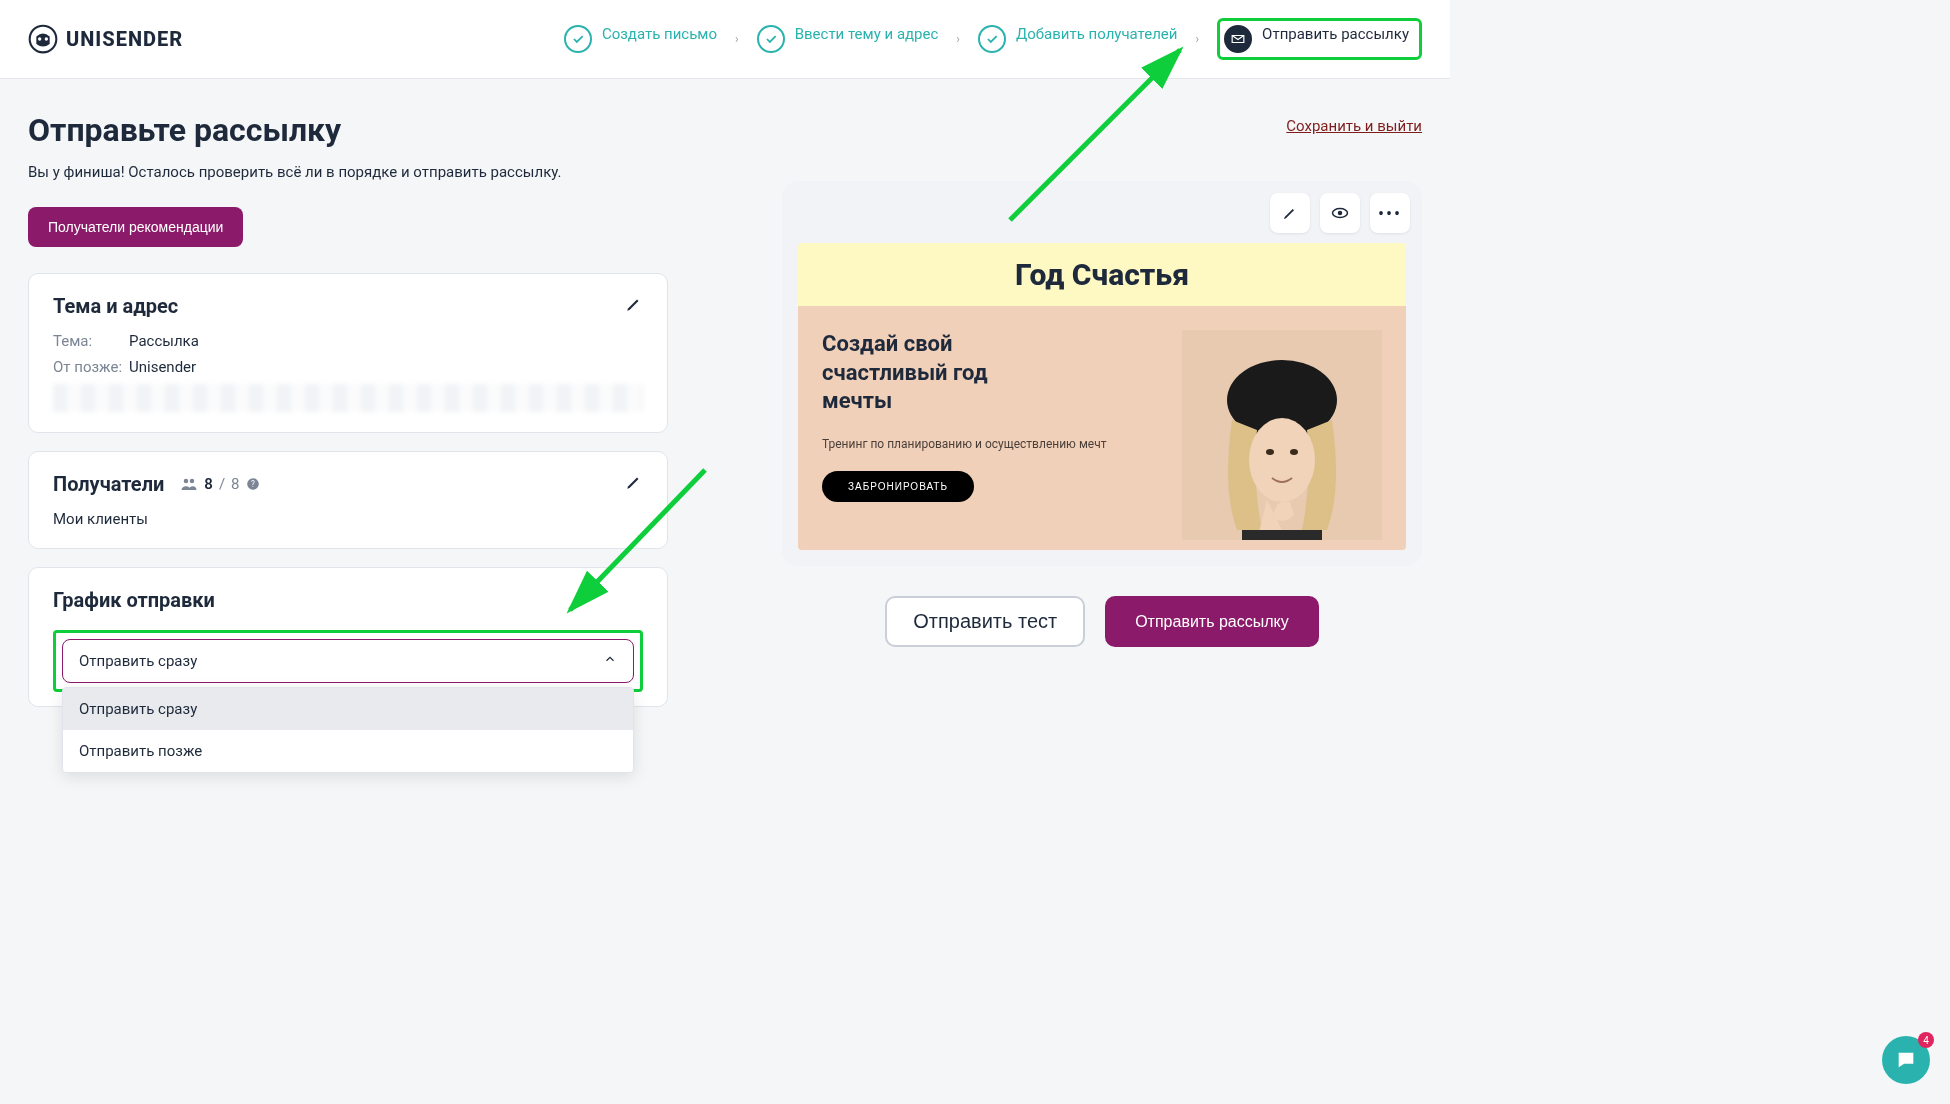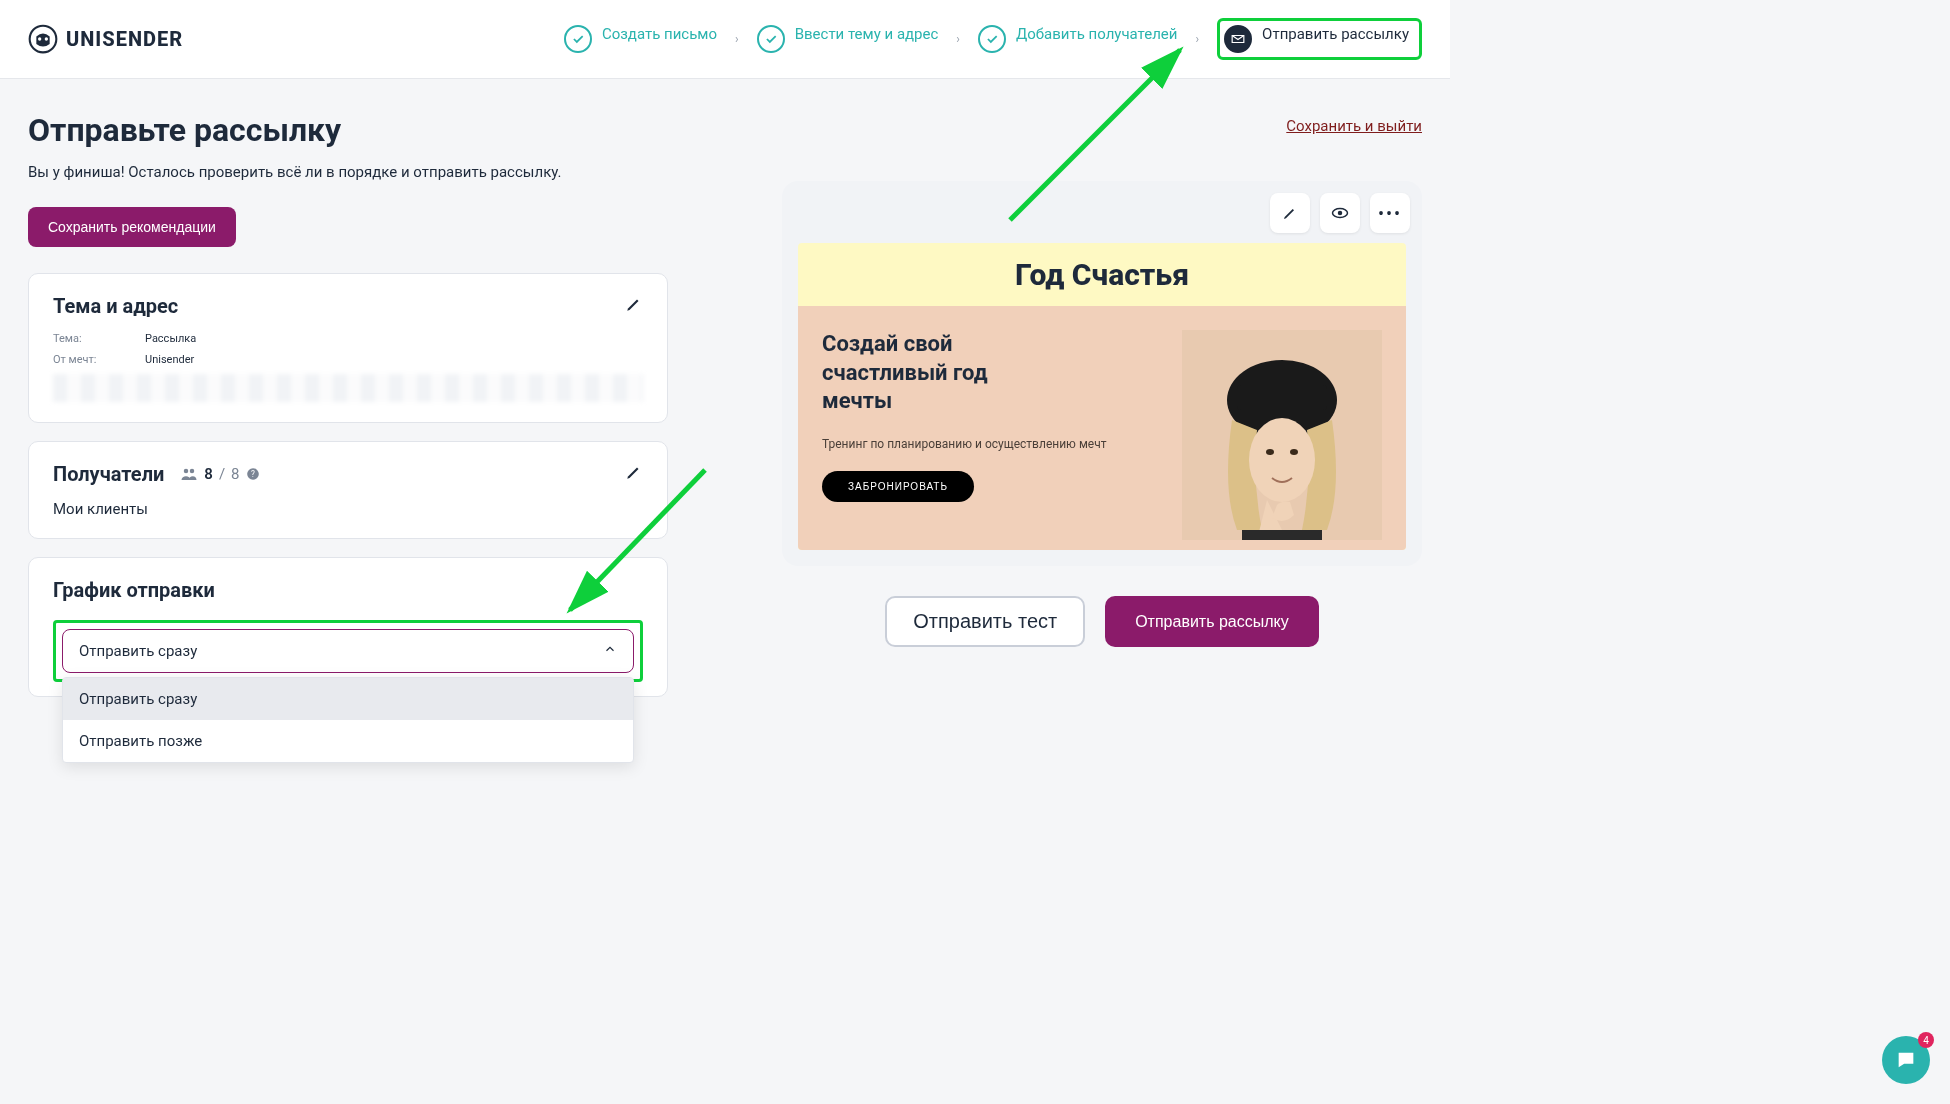--- a/index.html
+++ b/index.html
@@ -92,21 +92,21 @@
       padding: 20px 24px;
       margin-bottom: 18px;
     }
     .card-head {
       display: flex;
       justify-content: space-between;
       align-items: center;
       margin-bottom: 14px;
     }
     .card-title { font-size: 20px; font-weight: 700; }
-    .row { display: flex; gap: 20px; margin-bottom: 8px; font-size: 11px; align-items: flex-end;}
+    .row { display: flex; gap: 4px; margin-bottom: 8px; font-size: 15px; align-items: flex-end;}
     .row .k { color: #7b8594; width: 72px; }
     .row .v { color: #1e2a3b; }
     .count-badge { display:flex; align-items:center; gap:6px; color:#7b8594; font-size:15px; margin-left:16px;}
     .count-badge b { color:#1e2a3b; font-weight:600; }
     .edit-icon { color:#1e2a3b; cursor:pointer; }
     .select-box {
       border: 1.5px solid #8b1b6a;
       border-radius: 8px;
       padding: 12px 16px;
       display: flex;
@@ -302,38 +302,38 @@
       </span>
       <span class="step-label">Отправить рассылку</span>
     </div>
   </div>
 </div>
 
 <div class="content">
   <div class="left">
     <h1 class="page-title">Отправьте рассылку</h1>
     <p class="page-sub">Вы у финиша! Осталось проверить всё ли в порядке и отправить рассылку.</p>
-    <button class="reco-btn" style="margin-top:8px; margin-bottom:26px;">Сохранить рекомендации</button>
+    <button class="reco-btn" style="margin-top:8px; margin-bottom:26px;">Получатели рекомендации</button>
 
     
     <div class="card">
       <div class="card-head">
         <div class="card-title">Тема и адрес</div>
         <span class="edit-icon">
           <svg width="18" height="18" viewBox="0 0 24 24">
               <path d="M3 21l3-1 12-12-2-2L4 18l-1 3z" fill="#1e2a3b"></path>
             </svg>
         </span>
       </div>
       <div class="row">
         <span class="k">Тема:</span>
         <span class="v">Рассылка</span>
       </div>
       <div class="row">
-        <span class="k">От мечт:</span>
+        <span class="k">От позже:</span>
         <span class="v">Unisender</span>
       </div>
       <div style="height:28px; margin-top:6px; background: repeating-linear-gradient(90deg,#f1f3f6 0 14px,#fbfbfc 14px 28px); filter:blur(2px);"></div>
     </div>
 
     
     <div class="card">
       <div class="card-head">
         <div style="display:flex;align-items:center;">
           <div class="card-title">Получатели</div>

